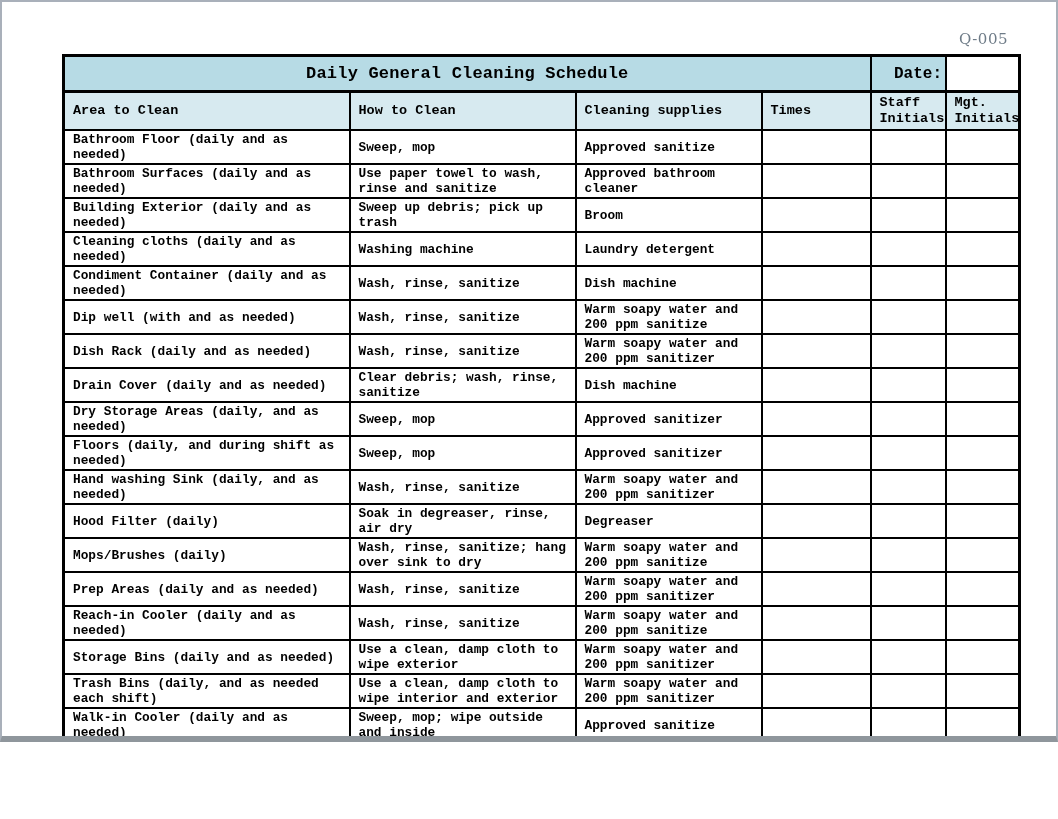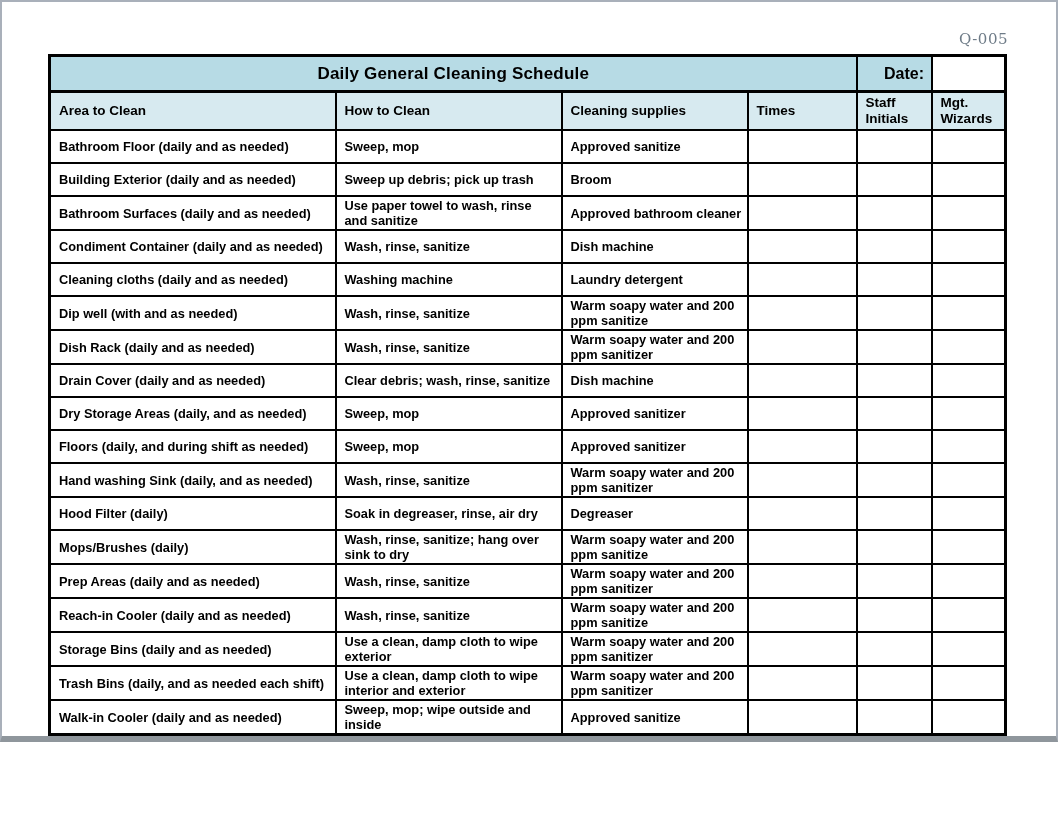--- a/index.html
+++ b/index.html
@@ -23,26 +23,27 @@
     position: absolute;
     top: 28px;
     right: 48px;
     font-family: "DejaVu Serif", serif;
     font-size: 15px;
     color: #6e7b87;
     letter-spacing: 0.5px;
   }
   table.schedule {
     position: absolute;
-    left: 46px;
+    left: 60px;
     top: 52px;
     width: 956px;
     border-collapse: collapse;
     table-layout: fixed;
     border: 3px solid #000;
+    font-family: Liberation Mono, monospace;
   }
   col.c-area { width: 286px; }
   col.c-how { width: 226px; }
   col.c-sup { width: 186px; }
   col.c-times { width: 109px; }
   col.c-staff { width: 75px; }
   col.c-mgt { width: 74px; }
 
   tr.title-row td {
     height: 36px;
@@ -132,65 +133,65 @@
         <td class="title-cell" colspan="4">Daily General Cleaning Schedule</td>
         <td class="date-label-cell">Date:</td>
         <td class="date-value-cell"></td>
       </tr>
       <tr class="header-row">
         <th>Area to Clean</th>
         <th>How to Clean</th>
         <th>Cleaning supplies</th>
         <th>Times</th>
         <th>Staff Initials</th>
-        <th>Mgt. Wizards</th>
+        <th>Mgt. Initials</th>
       </tr>
     </thead>
     <tbody class="rows">
         <tr>
           <td>Bathroom Floor (daily and as needed)</td>
           <td>Sweep, mop</td>
           <td>Approved sanitize</td>
           <td></td>
           <td></td>
           <td></td>
         </tr>
         <tr>
+          <td>Bathroom Surfaces (daily and as needed)</td>
+          <td>Use paper towel to wash, rinse and sanitize</td>
+          <td>Approved bathroom cleaner</td>
+          <td></td>
+          <td></td>
+          <td></td>
+        </tr>
+        <tr>
           <td>Building Exterior (daily and as needed)</td>
           <td>Sweep up debris; pick up trash</td>
           <td>Broom</td>
           <td></td>
           <td></td>
           <td></td>
         </tr>
         <tr>
-          <td>Bathroom Surfaces (daily and as needed)</td>
-          <td>Use paper towel to wash, rinse and sanitize</td>
-          <td>Approved bathroom cleaner</td>
-          <td></td>
-          <td></td>
-          <td></td>
-        </tr>
-        <tr>
-          <td>Condiment Container (daily and as needed)</td>
-          <td>Wash, rinse, sanitize</td>
-          <td>Dish machine</td>
-          <td></td>
-          <td></td>
-          <td></td>
-        </tr>
-        <tr>
           <td>Cleaning cloths (daily and as needed)</td>
           <td>Washing machine</td>
           <td>Laundry detergent</td>
           <td></td>
           <td></td>
           <td></td>
         </tr>
         <tr>
+          <td>Condiment Container (daily and as needed)</td>
+          <td>Wash, rinse, sanitize</td>
+          <td>Dish machine</td>
+          <td></td>
+          <td></td>
+          <td></td>
+        </tr>
+        <tr>
           <td>Dip well (with and as needed)</td>
           <td>Wash, rinse, sanitize</td>
           <td>Warm soapy water and 200 ppm sanitize</td>
           <td></td>
           <td></td>
           <td></td>
         </tr>
         <tr>
           <td>Dish Rack (daily and as needed)</td>
           <td>Wash, rinse, sanitize</td>

